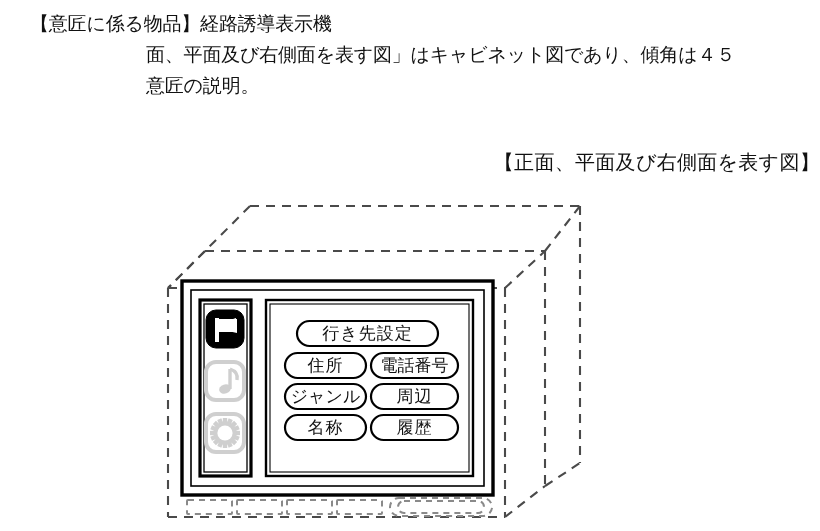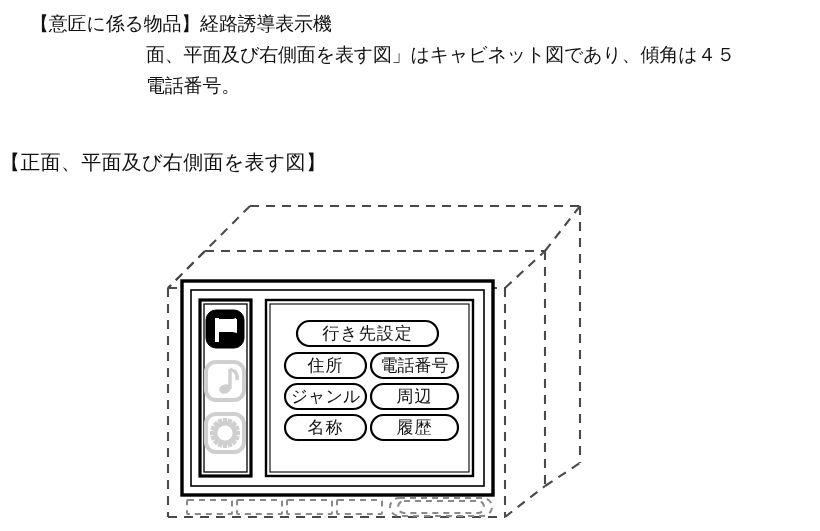--- a/index.html
+++ b/index.html
@@ -30,21 +30,21 @@
     letter-spacing: -0.2px;
     white-space: pre;
     color: #111111;
   }
   .txt-line.indent { padding-left: 116px; font-family: Liberation Serif, serif; }
 
   .fig-caption {
     position: absolute;
     left: 0; right: 0;
     top: 148px;
-    text-align: left;
+    text-align: right;
     font-size: 20px;
     line-height: 28px;
     color: #111111;
     letter-spacing: 0.3px;
   }
 
   
   #drawing {
     position: absolute;
     left: 0px; top: 180px;
@@ -53,21 +53,21 @@
   #drawing svg { display: block; }
 </style>
 </head>
 <body>
 
 <div id="page">
 
   <div class="doc-text">
     <div class="txt-line">【意匠に係る物品】経路誘導表示機</div>
     <div class="txt-line indent">面、平面及び右側面を表す図」はキャビネット図であり、傾角は４５</div>
-    <div class="txt-line indent">電話番号。</div>
+    <div class="txt-line indent">意匠の説明。</div>
   </div>
 
   <div class="fig-caption">【正面、平面及び右側面を表す図】</div>
 
   <div id="drawing">
     <svg width="820" height="351" viewBox="0 0 820 351" xmlns="http://www.w3.org/2000/svg">
 
       <g fill="none" stroke="#4a4a4a" stroke-width="2.1" stroke-dasharray="9,7" stroke-linecap="butt">
 
         <line x1="250" y1="26" x2="580" y2="26"></line>

